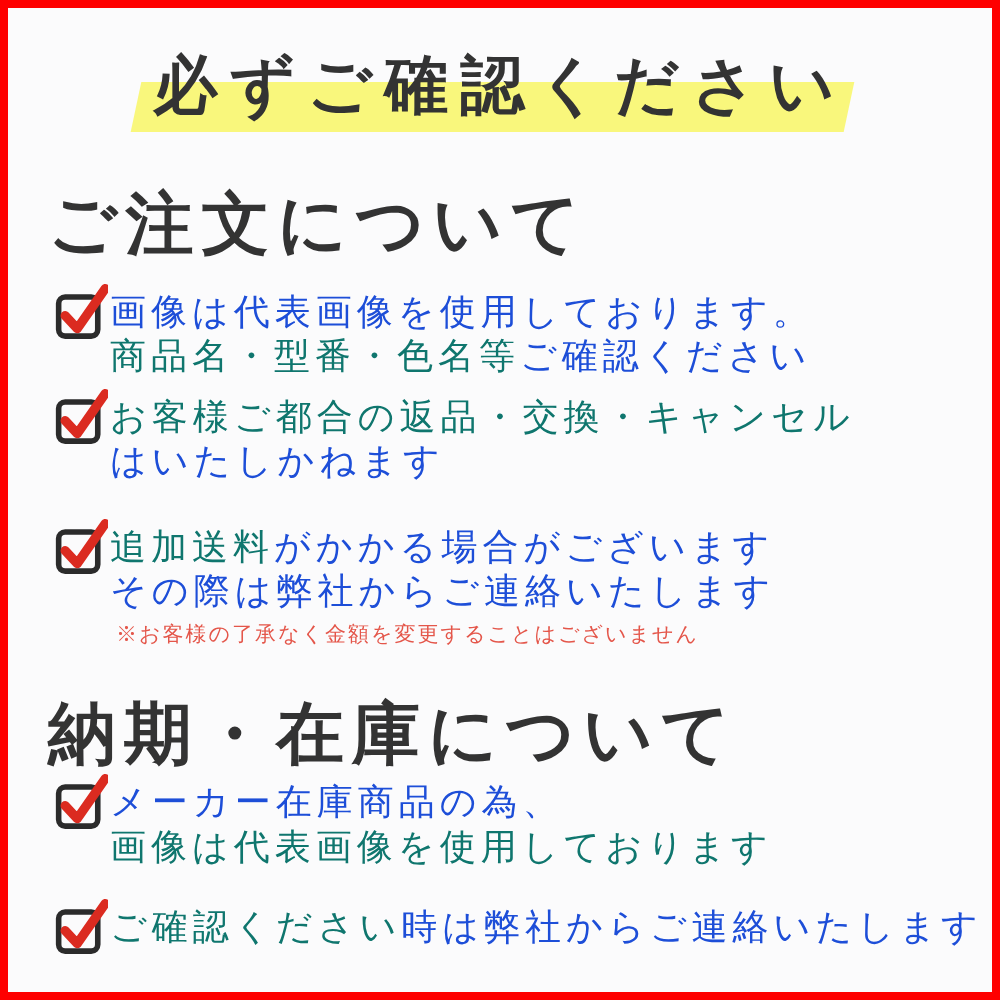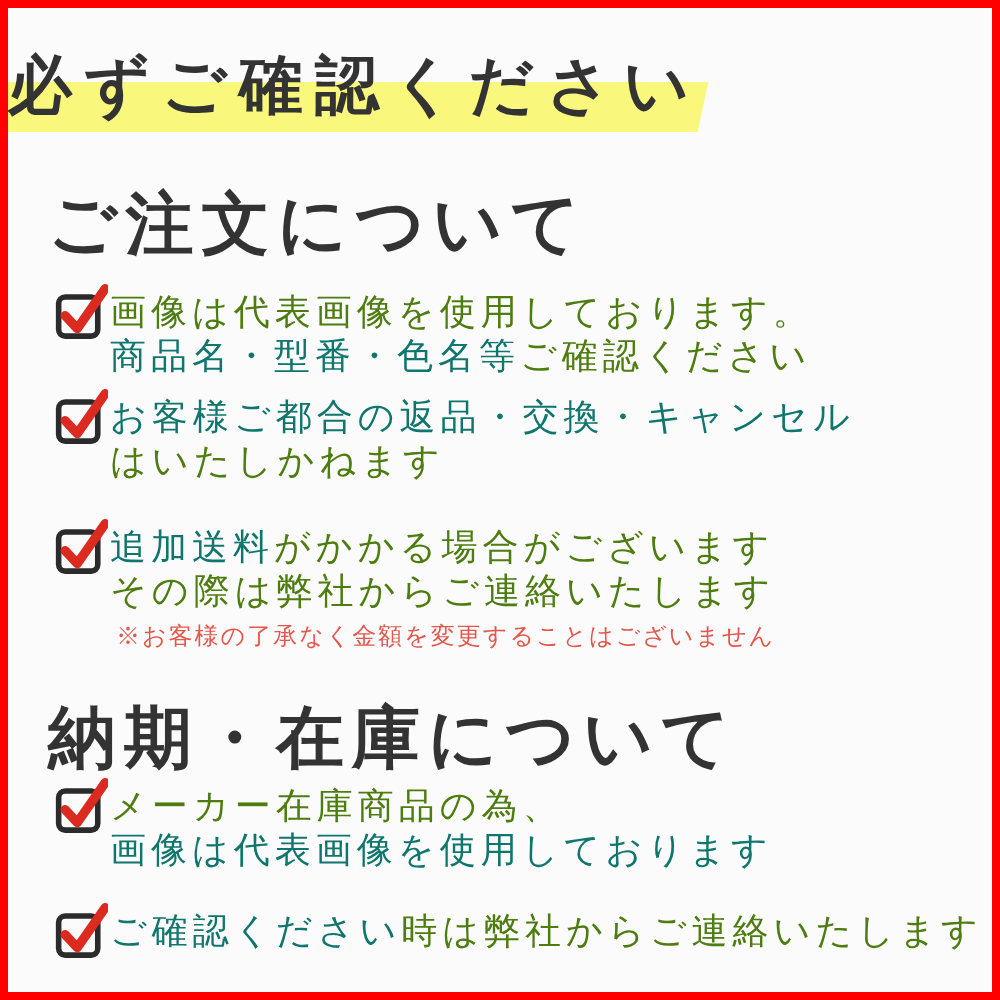--- a/index.html
+++ b/index.html
@@ -9,21 +9,21 @@
     width: 1000px;
     height: 1000px;
     border: 8px solid #fe0000;
     background: #fbfbfc;
     color: #333333;
     font-family: "DejaVu Serif", "Liberation Serif", serif;
     overflow: hidden;
   }
 
   
-  .title-wrap { text-align: left; margin-top: 34px; }
+  .title-wrap { text-align: center; margin-top: 34px; }
   .title {
     position: relative;
     display: inline-block;
     margin: 0;
     font-size: 64px;
     font-weight: 700;
     letter-spacing: 12px;
     color: #333333;
     white-space: nowrap;
   }
@@ -61,24 +61,24 @@
   .checkbox svg { display: block; }
   .item-text {
     margin-left: 0px;
     font-size: 36px;
     letter-spacing: 5px;
     line-height: 1.23;
     white-space: nowrap;
   }
   .line { margin: 0; }
   .red { color: #0f766e; }
-  .black { color: #4d7c0f; }
+  .black { color: #1d4ed8; }
   .note {
     margin: 8px 0 0 6px;
-    font-size: 24px;
+    font-size: 21px;
     letter-spacing: 2px;
     color: #e4564a;
     white-space: nowrap;
   }
 </style>
 </head>
 <body>
 
 <div class="frame">
 

